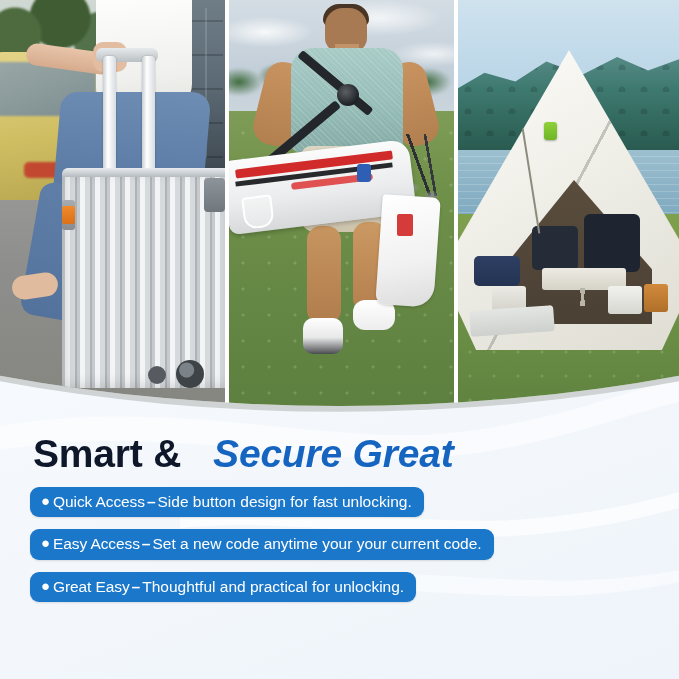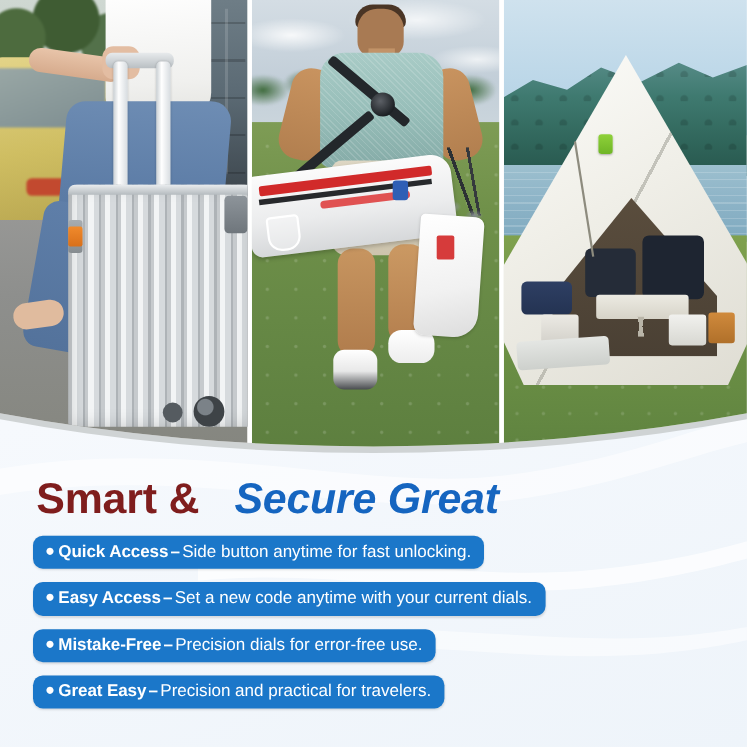--- a/index.html
+++ b/index.html
@@ -501,21 +501,21 @@
   
   .headline {
     position: absolute;
     left: 33px;
     top: 432px;
     font-size: 39px;
     font-weight: bold;
     letter-spacing: -.2px;
     white-space: nowrap;
   }
-  .hl-orange { color: #7f1d1d; }
+  .hl-orange { color: #0f172a; }
   .hl-blue   { color: #1565c0; font-style: italic; }
 
   
   .features {
     position: absolute;
     left: 30px;
     top: 487px;
     display: flex;
     flex-direction: column;
     gap: 12px;
@@ -531,21 +531,21 @@
     line-height: 1.12;
     white-space: nowrap;
     box-shadow: 0 1px 2px rgba(0,0,0,.12);
   }
   .pill .dot {
     font-size: 15px;
     margin-right: 3px;
     vertical-align: 1px;
   }
   .pill .term {
-    font-weight: bold;
+    font-weight: normal;
     letter-spacing: -.1px;
     margin-top: 32px;
   }
   .pill .dash {
     font-weight: bold;
     padding: 0 2px;
   }
   .pill .desc {
     font-weight: normal;
   }
@@ -666,26 +666,23 @@
   </div>
 
   <div class="headline">
     <span class="hl-orange">Smart &amp;</span>
     <span>&nbsp;</span>
     <span class="hl-blue">Secure Great</span>
   </div>
 
   <div class="features">
     <div class="pill">
-      <span class="dot">●</span><span class="term">Quick Access</span><span class="dash">–</span><span class="desc">Side button anytime for fast unlocking.</span>
+      <span class="dot">●</span><span class="term">Quick Access</span><span class="dash">–</span><span class="desc">Side button design for fast unlocking.</span>
     </div>
     <div class="pill">
-      <span class="dot">●</span><span class="term">Easy Access</span><span class="dash">–</span><span class="desc">Set a new code anytime with your current dials.</span>
+      <span class="dot">●</span><span class="term">Easy Access</span><span class="dash">–</span><span class="desc">Set a new code anytime your your current code.</span>
     </div>
     <div class="pill">
-      <span class="dot">●</span><span class="term">Mistake-Free</span><span class="dash">–</span><span class="desc">Precision dials for error-free use.</span>
-    </div>
-    <div class="pill">
-      <span class="dot">●</span><span class="term">Great Easy</span><span class="dash">–</span><span class="desc">Precision and practical for travelers.</span>
+      <span class="dot">●</span><span class="term">Great Easy</span><span class="dash">–</span><span class="desc">Thoughtful and practical for unlocking.</span>
     </div>
   </div>
 
 </div>
 
 </body></html>

